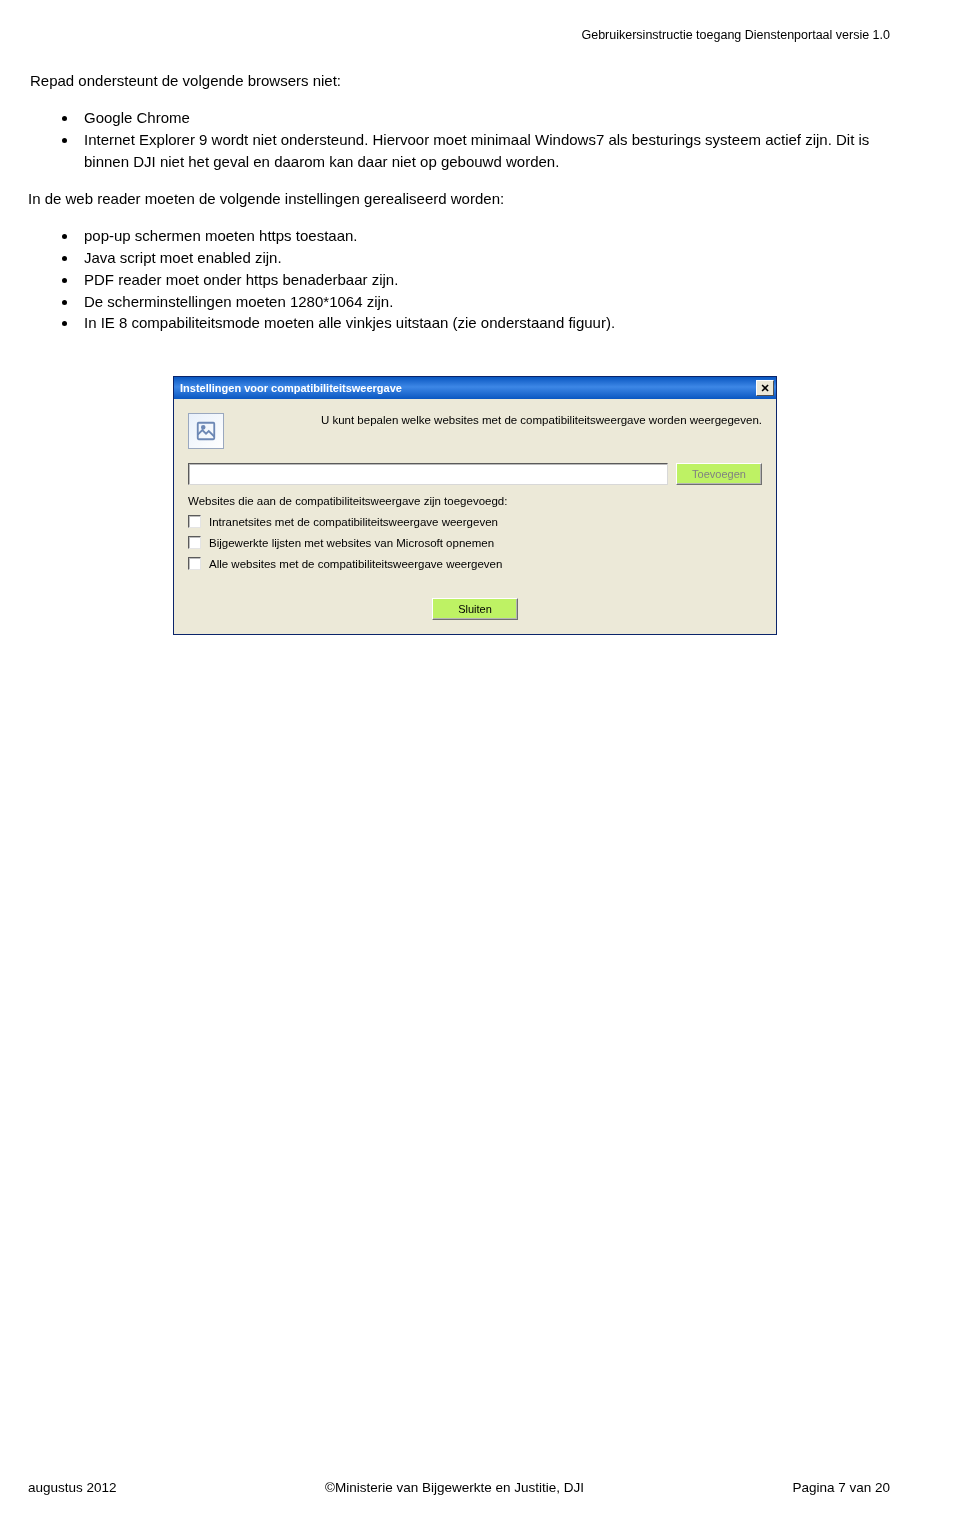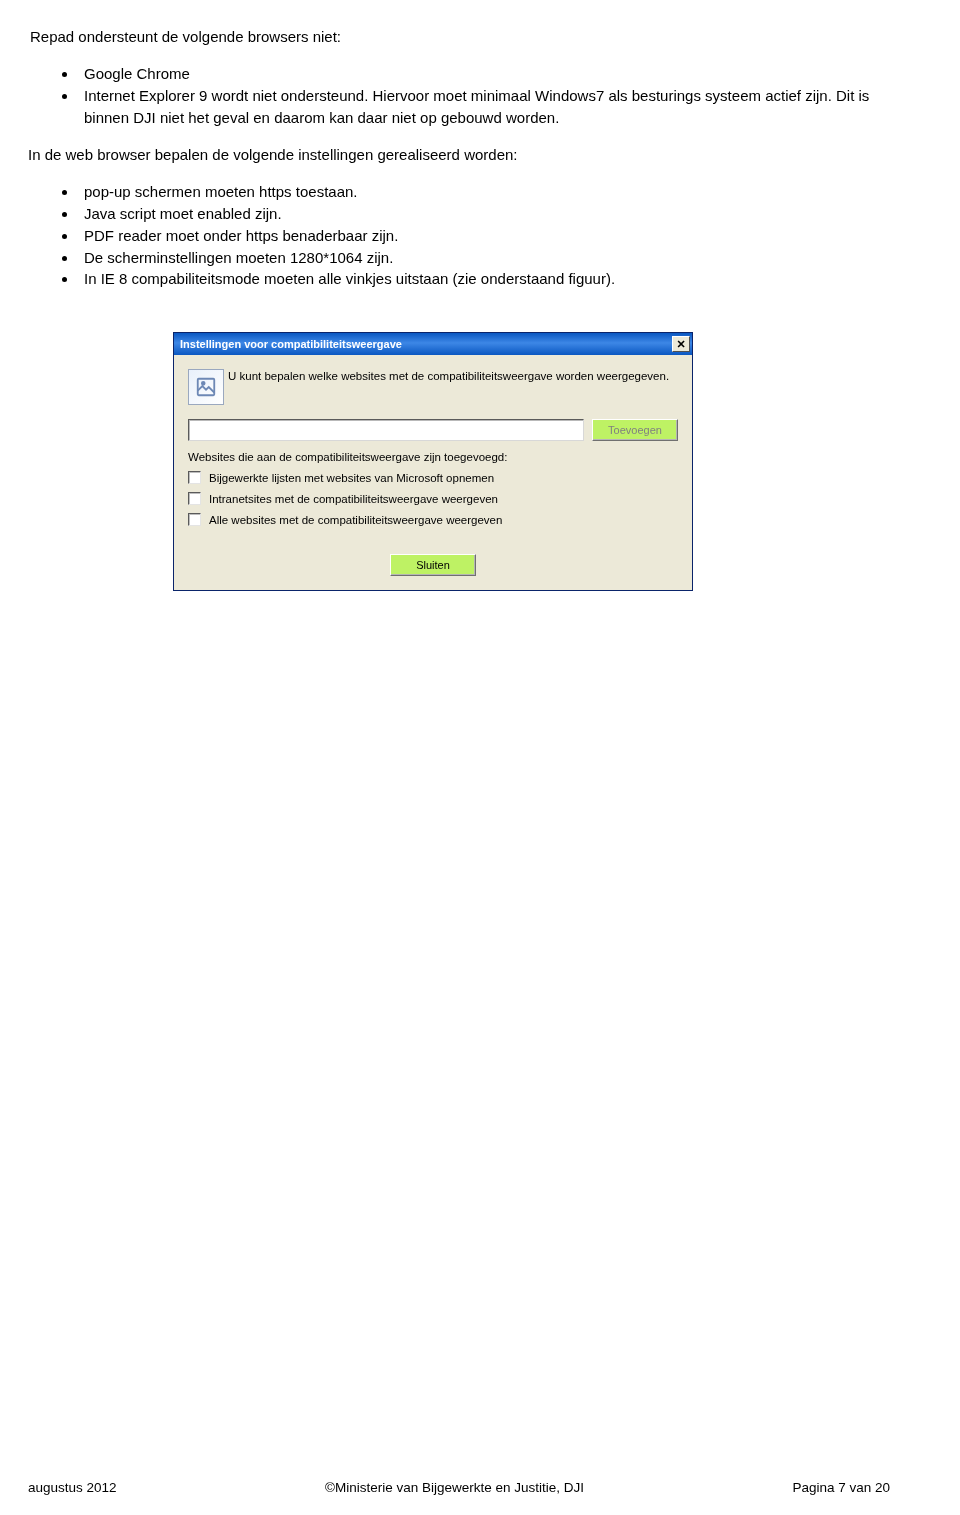--- a/index.html
+++ b/index.html
@@ -35,21 +35,21 @@
     line-height: 1.45;
     padding-left: 6px;
   }
   .para {
     font-size: 15px;
     margin: 12px 0 0 0;
   }
   
   .dialog-wrap {
     margin: 42px 0 0 145px;
-    width: 520px;
+    width: 604px;
   }
   .dialog {
     border: 1px solid #0a246a;
     background: #ece9d8;
     font-family: Tahoma, sans-serif;
     font-size: 11px;
     color: #000;
   }
   .titlebar {
     background: linear-gradient(to bottom, #0a57c1, #3d87e6 45%, #0a57c1);
@@ -64,21 +64,21 @@
   .t-close {
     width: 18px; height: 16px;
     background: #ece9d8;
     border: 1px solid #fff;
     border-right-color:#505050; border-bottom-color:#505050;
     display:flex; align-items:center; justify-content:center;
     color:#000; font-weight:bold; font-size:11px; line-height:1;
     cursor: default;
   }
   .dlg-body { padding: 14px 14px 14px 14px; }
-  .dlg-row1 { display:flex; gap:4px; margin-bottom:14px;}
+  .dlg-row1 { display:flex; gap:4px; margin-bottom:14px;text-align:right;}
   .dlg-icon {
     width:36px; height:36px;
     border:1px solid #9aa8bf;
     background: linear-gradient(135deg,#e8f0fb,#ffffff);
     display:flex; align-items:center; justify-content:center;
     color:#6d88b5; font-size:18px;
   }
   .dlg-desc { flex:1; font-size:11.5px; line-height:1.35; }
   .fld-label { font-size:11.5px; margin:6px 0 4px; display:block;}
   .row-input { display:flex; gap:8px; align-items:flex-start; margin-bottom:10px;}
@@ -116,29 +116,30 @@
     position:absolute; bottom:20px; left:28px; right:70px;
     display:flex; justify-content:space-between;
     font-size:13.5px;
   }
 </style>
 </head>
 <body>
 
 <div class="page">
 
+  <div class="header-line">Gebruikersinstructie toegang Dienstenportaal versie 1.0</div>
 
   <p class="intro">Repad ondersteunt de volgende browsers niet:</p>
 
   <ul class="doc-list">
     <li>Google Chrome</li>
     <li>Internet Explorer 9 wordt niet ondersteund. Hiervoor moet minimaal Windows7 als besturings systeem actief zijn. Dit is binnen DJI niet het geval en daarom kan daar niet op gebouwd worden.</li>
   </ul>
 
-  <p class="para">In de web browser bepalen de volgende instellingen gerealiseerd worden:</p>
+  <p class="para">In de web reader moeten de volgende instellingen gerealiseerd worden:</p>
 
   <ul class="doc-list">
     <li>pop-up schermen moeten https toestaan.</li>
     <li>Java script moet enabled zijn.</li>
     <li>PDF reader moet onder https benaderbaar zijn.</li>
     <li>De scherminstellingen moeten 1280*1064 zijn.</li>
     <li>In IE 8 compabiliteitsmode moeten alle vinkjes uitstaan (zie onderstaand figuur).</li>
   </ul>
 
   <div class="dialog-wrap">
@@ -163,25 +164,25 @@
 
         <div class="row-input">
           <div class="sunken txt-input"></div>
           <div class="winbtn">Toevoegen</div>
         </div>
 
         <span class="fld-label">Websites die aan de compatibiliteitsweergave zijn toegevoegd:</span>
 
         <div class="chk-row">
           <div class="chk"></div>
-          <span>Bijgewerkte lijsten met websites van Microsoft opnemen</span>
+          <span>Intranetsites met de compatibiliteitsweergave weergeven</span>
         </div>
         <div class="chk-row">
           <div class="chk"></div>
-          <span>Intranetsites met de compatibiliteitsweergave weergeven</span>
+          <span>Bijgewerkte lijsten met websites van Microsoft opnemen</span>
         </div>
         <div class="chk-row">
           <div class="chk"></div>
           <span>Alle websites met de compatibiliteitsweergave weergeven</span>
         </div>
       </div>
       <div class="dlg-footer">
         <div class="winbtn enabled">Sluiten</div>
       </div>
     </div>

